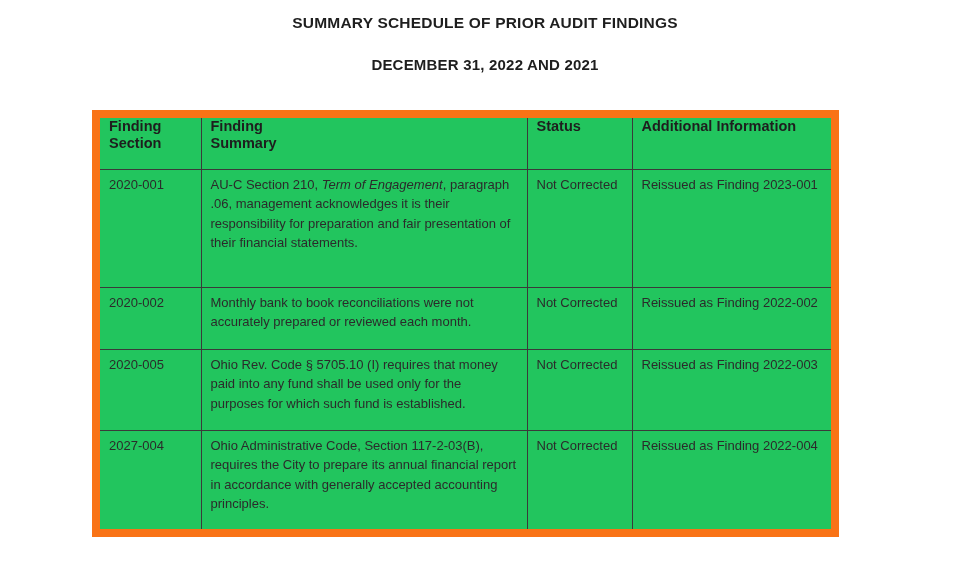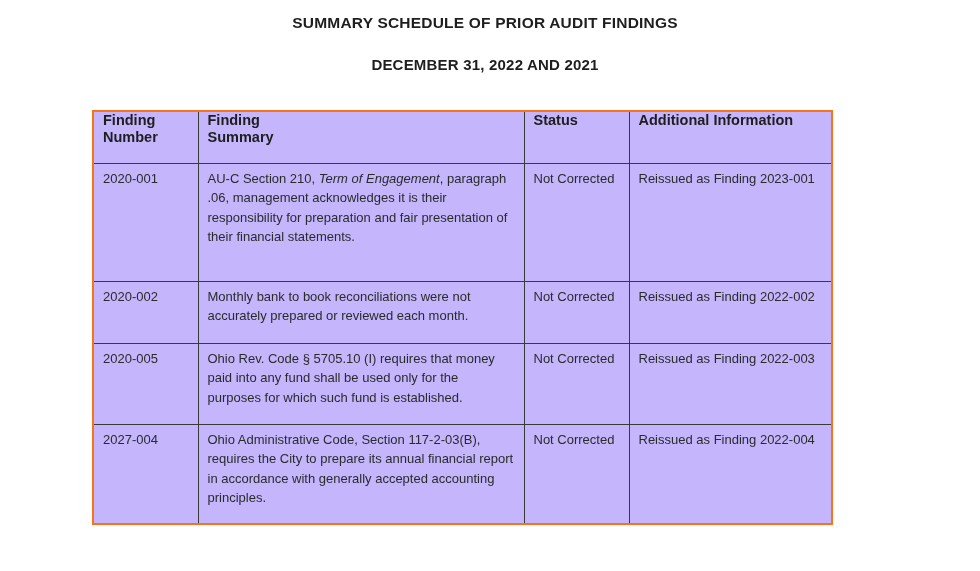--- a/index.html
+++ b/index.html
@@ -50,22 +50,22 @@
   }
 
   
   .findings-table {
     position: absolute;
     left: 92px;
     top: 110px;
     width: 739px;
     border-collapse: collapse;
     table-layout: fixed;
-    background: #c4b5fd;
-    border: 2px solid #f97316;
+    background: #22c55e;
+    border: 8px solid #f97316;
   }
   .findings-table col.c-number { width: 105px; }
   .findings-table col.c-summary { width: 326px; }
   .findings-table col.c-status  { width: 105px; }
   .findings-table col.c-extra   { width: 203px; }
 
   .findings-table th,
   .findings-table td {
     border: 1px solid #3a3a3a;
     padding: 0;
@@ -130,21 +130,21 @@
       <col class="c-number">
       <col class="c-summary">
       <col class="c-status">
       <col class="c-extra">
     </colgroup>
     <thead>
       <tr>
         <th>
           <div class="th-inner">
             <span class="hl">Finding</span>
-            <span class="hl">Number</span>
+            <span class="hl">Section</span>
           </div>
         </th>
         <th>
           <div class="th-inner">
             <span class="hl">Finding</span>
             <span class="hl">Summary</span>
           </div>
         </th>
         <th>
           <div class="th-inner">

